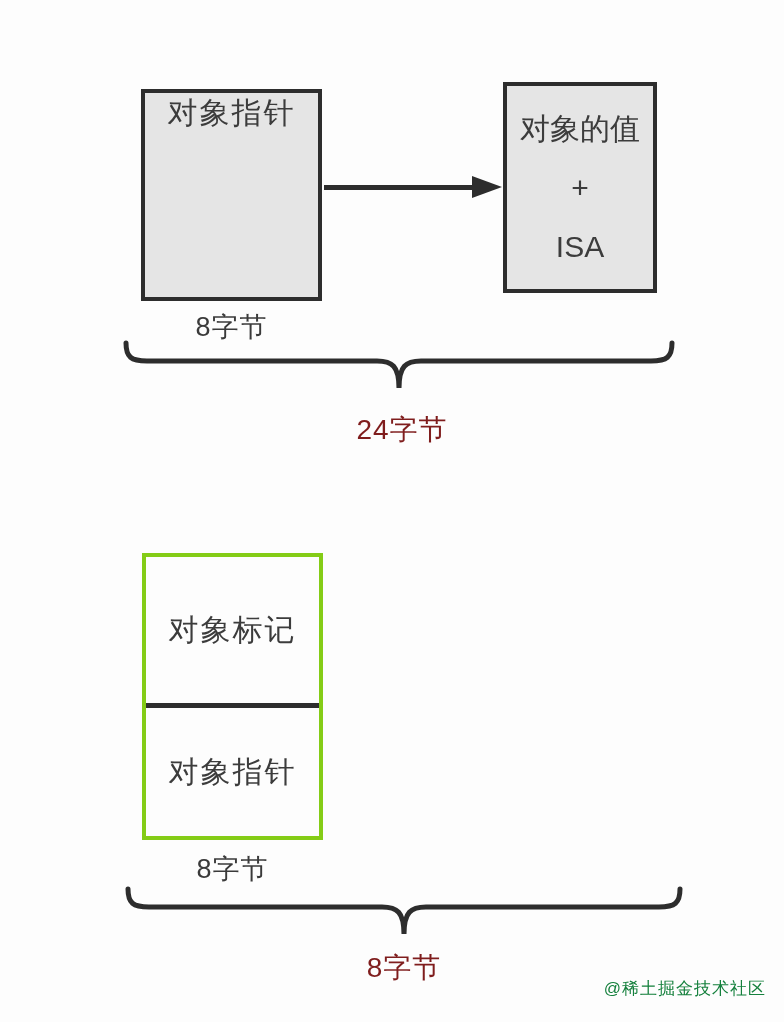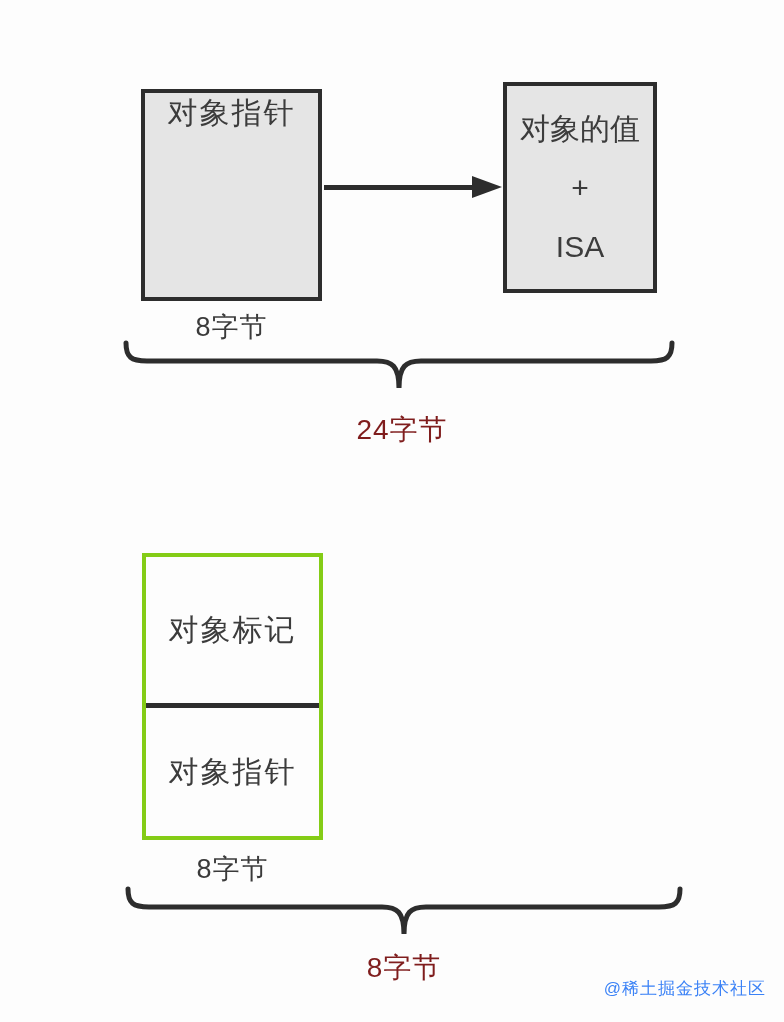--- a/index.html
+++ b/index.html
@@ -95,21 +95,21 @@
     text-align: center;
   }
   #cell-tag  { height: 146px; border-bottom: 5px solid #2d2d2d; box-sizing: content-box; }
   #cell-data { flex: 1; }
 
   .watermark {
     position: absolute;
     right: 18px;
     bottom: 22px;
     font-size: 17px;
-    color: #3b82f6;
+    color: #15803d;
     letter-spacing: 1px;
   }
 </style>
 </head>
 <body>
 
 <div class="canvas">
 
   <div class="box" id="pointer-box">
     <span class="box-label">对象指针</span>

